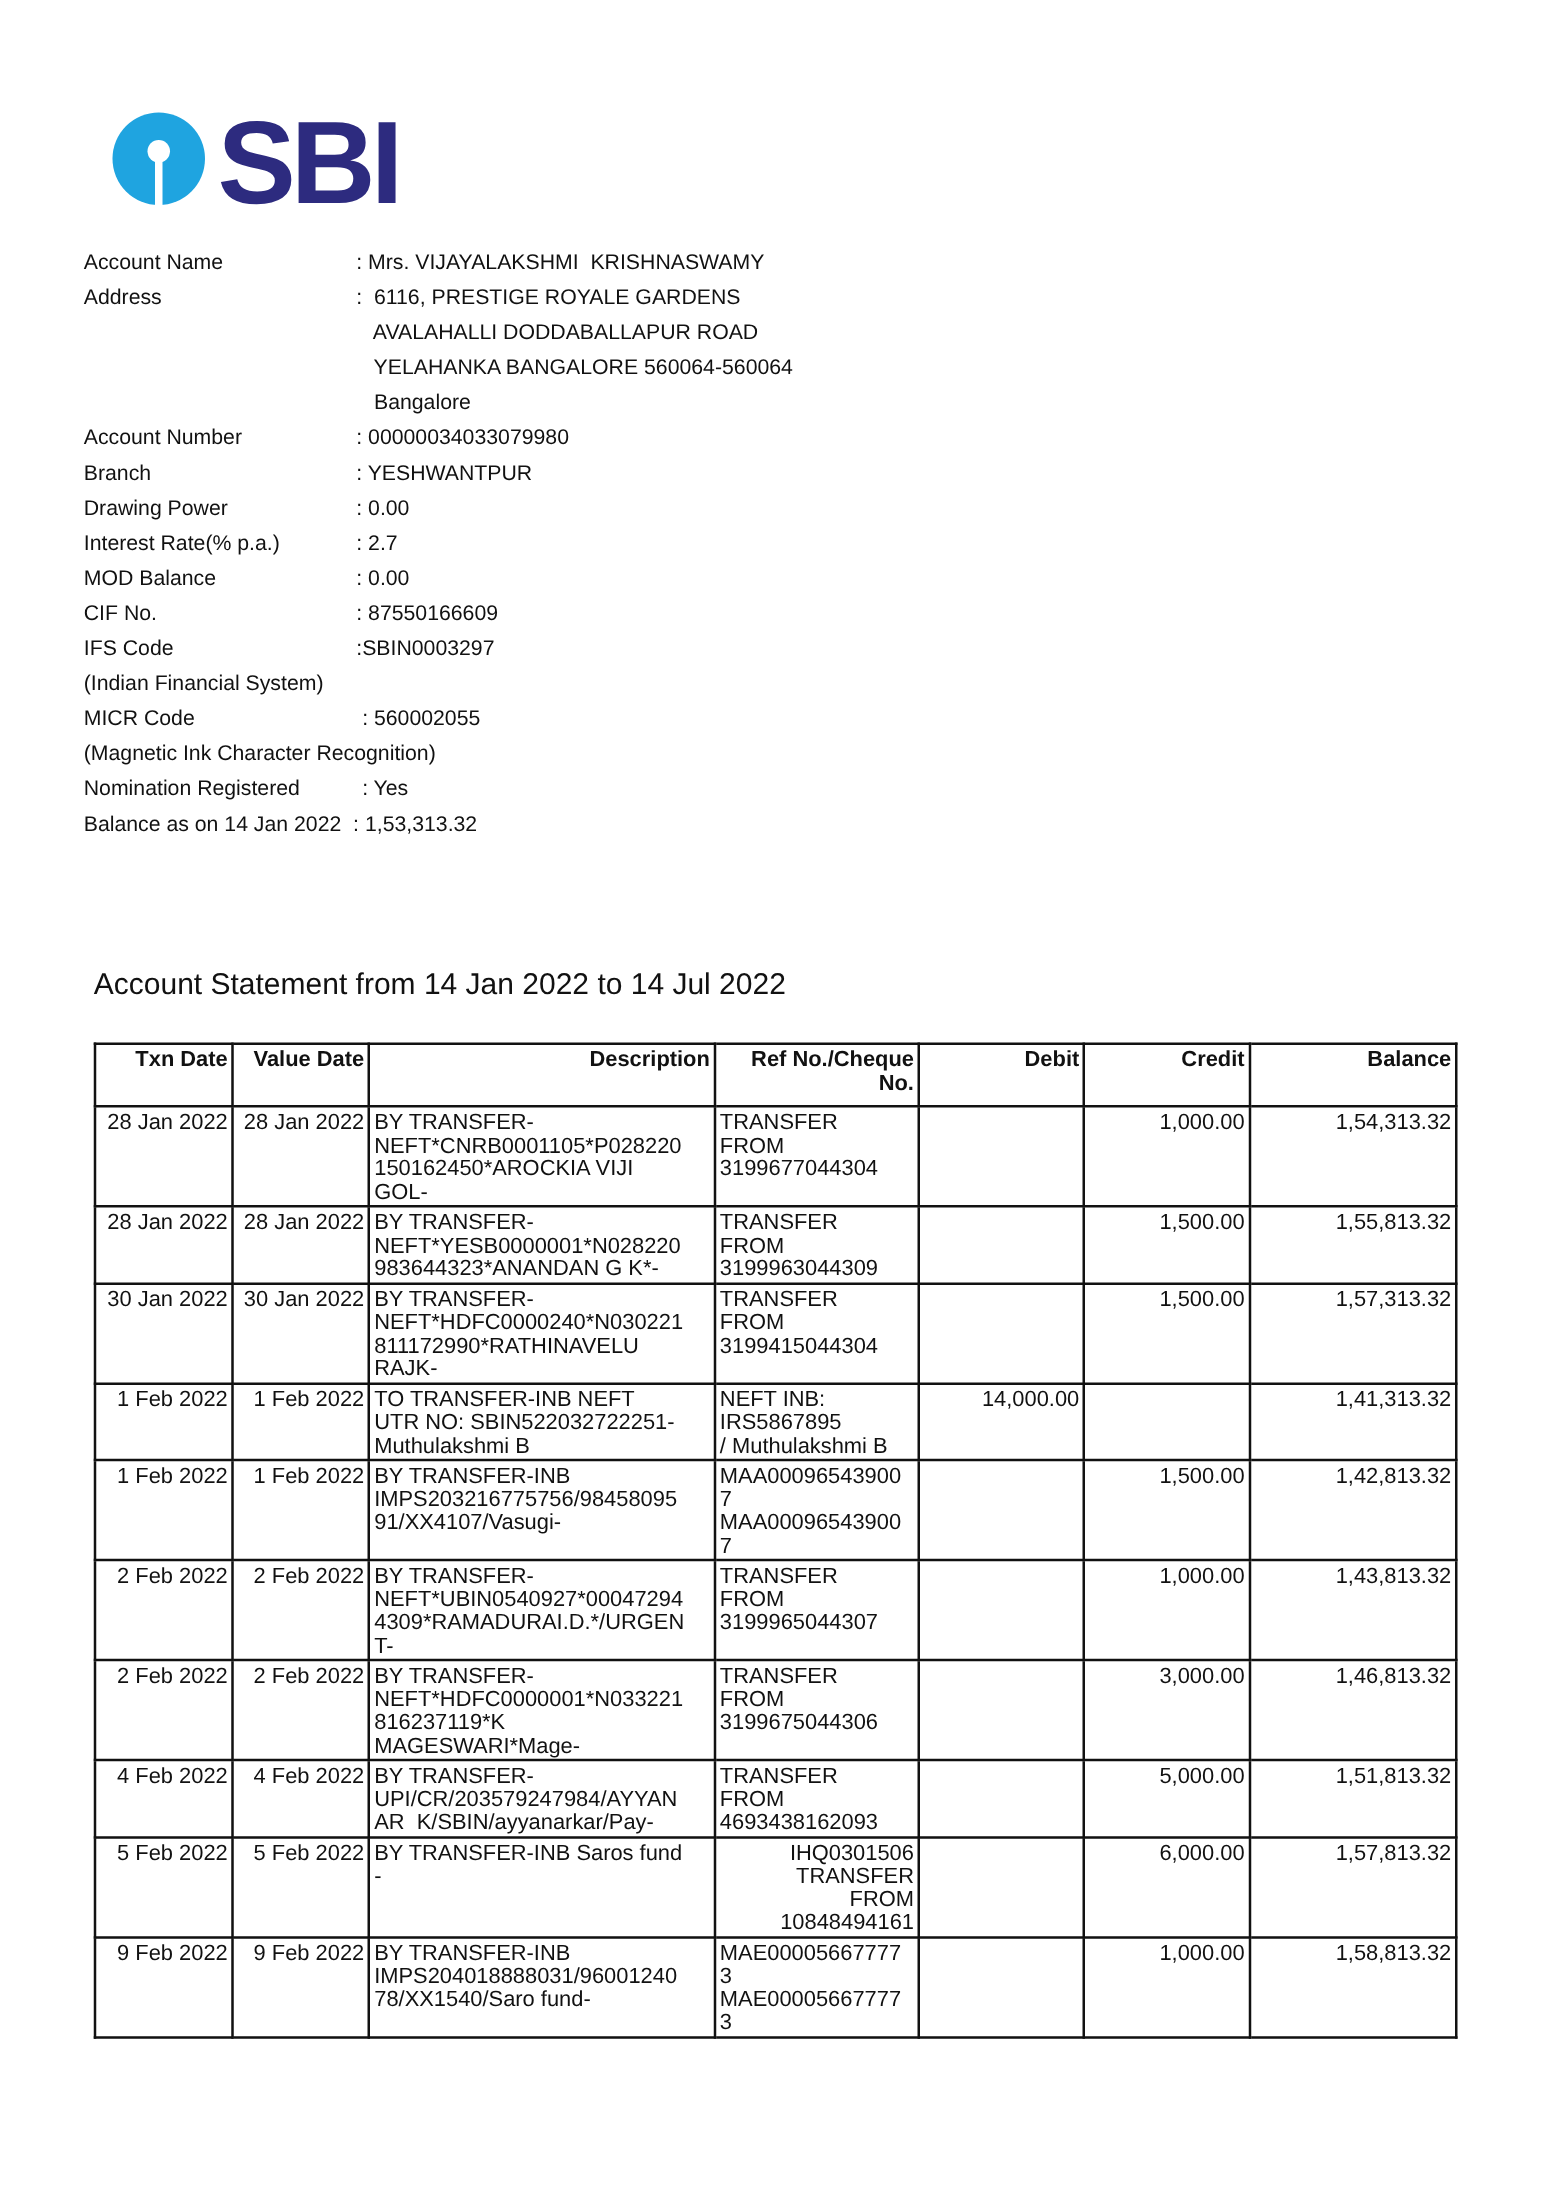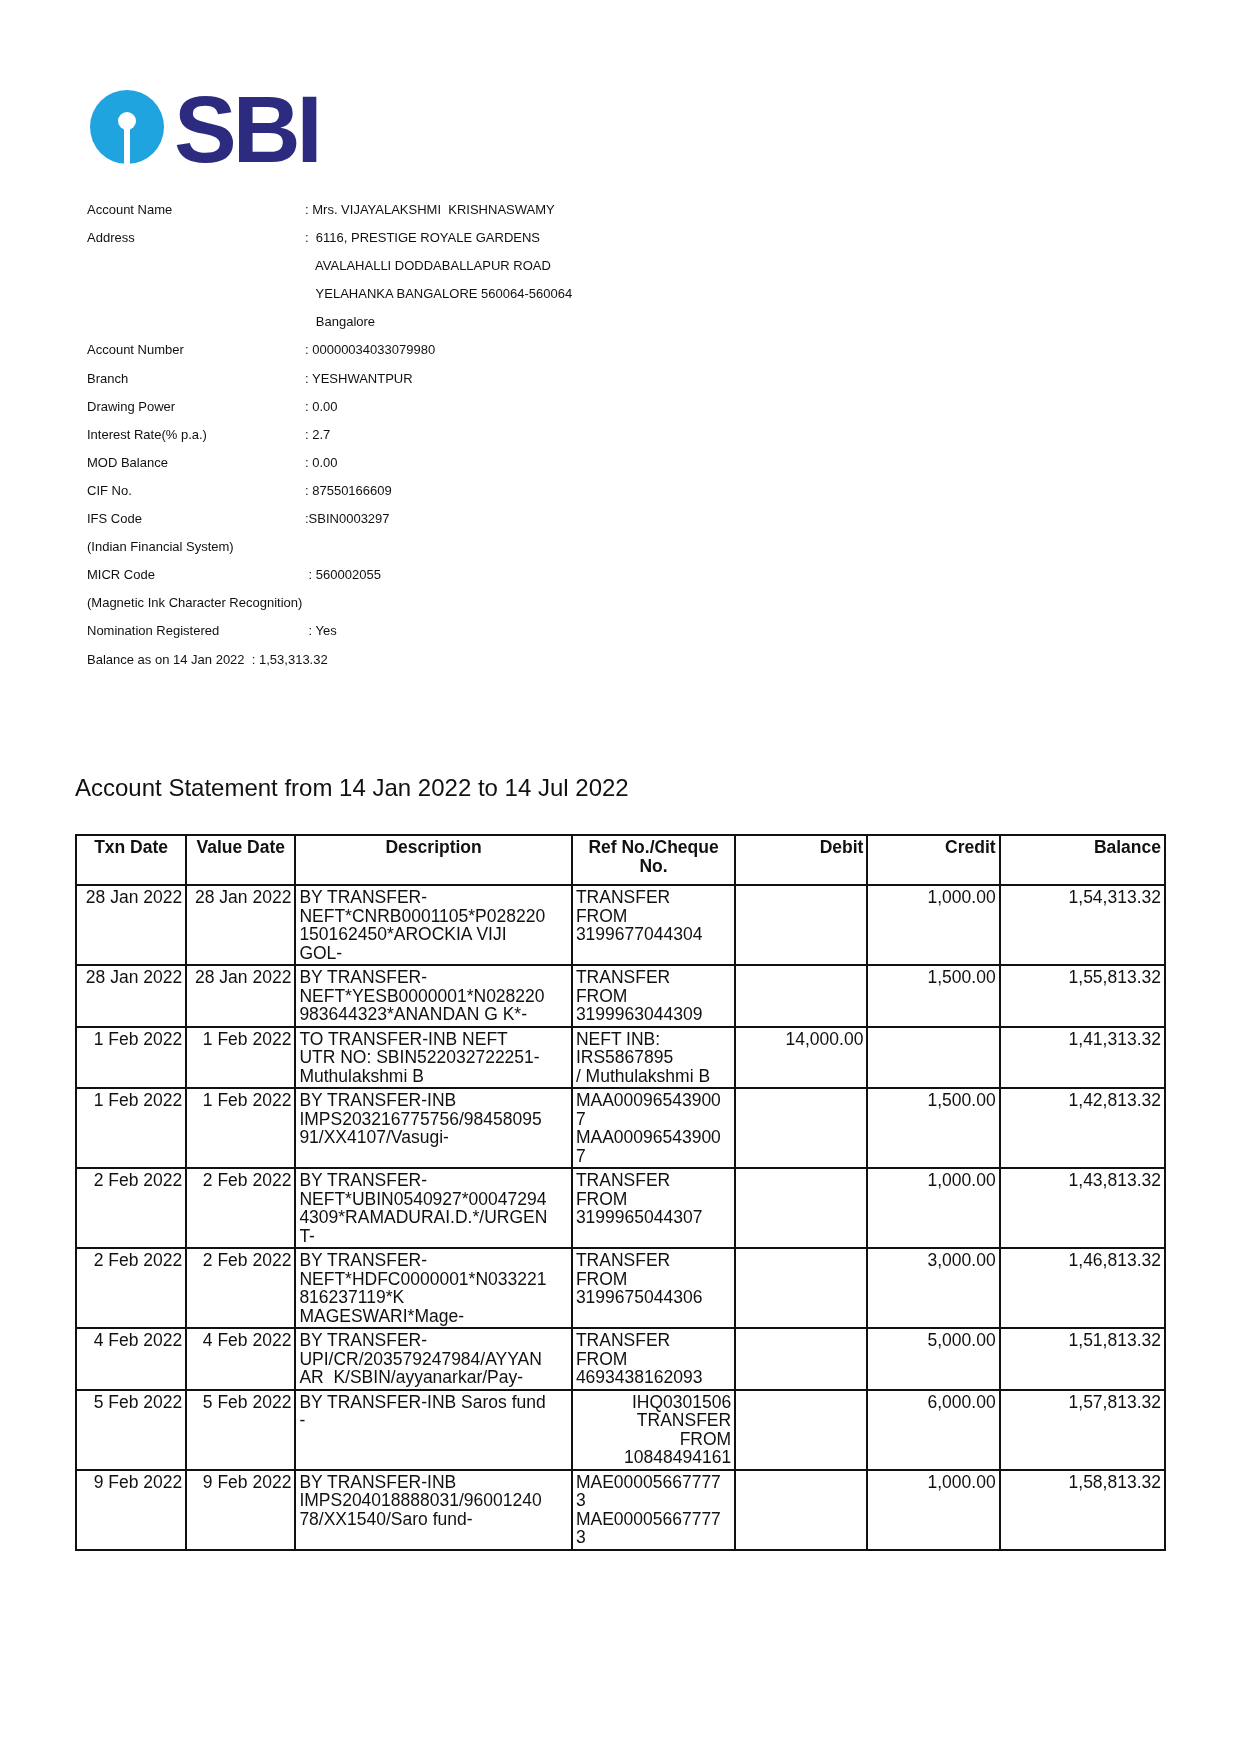--- a/index.html
+++ b/index.html
@@ -6,33 +6,33 @@
   body {
     width: 1239px; height: 1753px; position: relative; overflow: hidden;
     font-family: "Liberation Sans", sans-serif; color: #111;
   }
   .logo { position: absolute; left: 88px; top: 88px; width: 240px; height: 84px; display: flex; align-items: flex-start; }
   .logo-mark { width: 78px; height: 78px; position: relative; }
   .logo-text {
     margin-left: 8px; font-family: "Liberation Sans", sans-serif; font-weight: bold;
     font-size: 94px; color: #2d2b7f; letter-spacing: -4px; line-height: 84px;
   }
-  .info { position: absolute; left: 87px; top: 196px; font-size: 13px; line-height: 28.1px; }
+  .info { position: absolute; left: 67px; top: 196px; font-size: 17px; line-height: 28.1px; }
   .info-row { display: flex; white-space: pre; }
   .info-label { width: 218px; }
   .info-full { white-space: pre; }
   .stmt-title { position: absolute; left: 75px; top: 774px; font-size: 24px; }
   table.txn {
     position: absolute; left: 75px; top: 834px; width: 1091px;
     border-collapse: collapse; font-size: 17.5px; line-height: 18.5px;
   }
   table.txn th, table.txn td {
     border: 2px solid #111; vertical-align: top; padding: 2px 3px 2px 3px;
   }
-  table.txn th { font-weight: bold; text-align: center; height: 44px; }
+  table.txn th { font-weight: bold; text-align: right; height: 44px; }
   table.txn th.num { text-align: right; margin-top: 40px; }
   table.txn td.date { text-align: right; }
   table.txn td.num { text-align: right; }
   table.txn td.desc, table.txn td.ref { word-break: break-all; white-space: pre-wrap; }
   col.c1 { width: 110px; } col.c2 { width: 109px; } col.c3 { width: 276px; }
   col.c4 { width: 163px; } col.c5 { width: 132px; } col.c6 { width: 132px; } col.c7 { width: 165px; }
 </style>
 </head>
 <body>
 
@@ -110,20 +110,34 @@
 NEFT*YESB0000001*N028220
 983644323*ANANDAN G K*-</td>
         <td class="ref" style="white-space: pre-wrap;">TRANSFER
 FROM
 3199963044309</td>
         <td class="num"></td>
         <td class="num">1,500.00</td>
         <td class="num">1,55,813.32</td>
       </tr>
       <tr>
+        <td class="date" style="white-space: normal;">30 Jan 2022</td>
+        <td class="date" style="white-space: normal;">30 Jan 2022</td>
+        <td class="desc" style="white-space: pre-wrap;">BY TRANSFER-
+NEFT*HDFC0000240*N030221
+811172990*RATHINAVELU
+RAJK-</td>
+        <td class="ref" style="white-space: pre-wrap;">TRANSFER
+FROM
+3199415044304</td>
+        <td class="num"></td>
+        <td class="num">1,500.00</td>
+        <td class="num">1,57,313.32</td>
+      </tr>
+      <tr>
         <td class="date" style="white-space: normal;">1 Feb 2022</td>
         <td class="date" style="white-space: normal;">1 Feb 2022</td>
         <td class="desc" style="white-space: pre-wrap;">TO TRANSFER-INB NEFT
 UTR NO: SBIN522032722251-
 Muthulakshmi B</td>
         <td class="ref" style="white-space: pre-wrap;">NEFT INB:
 IRS5867895
 / Muthulakshmi B</td>
         <td class="num">14,000.00</td>
         <td class="num"></td>

